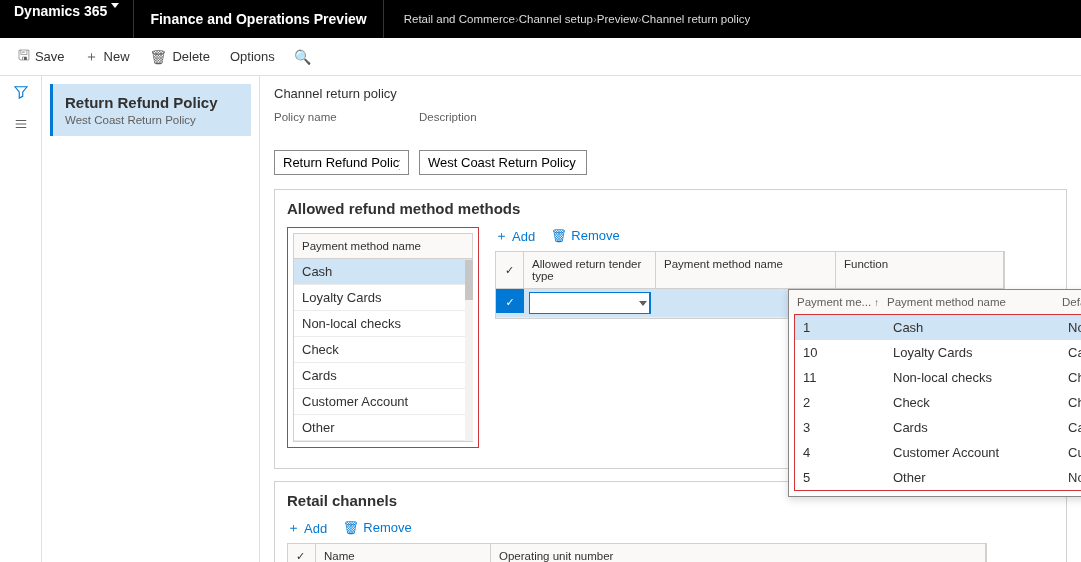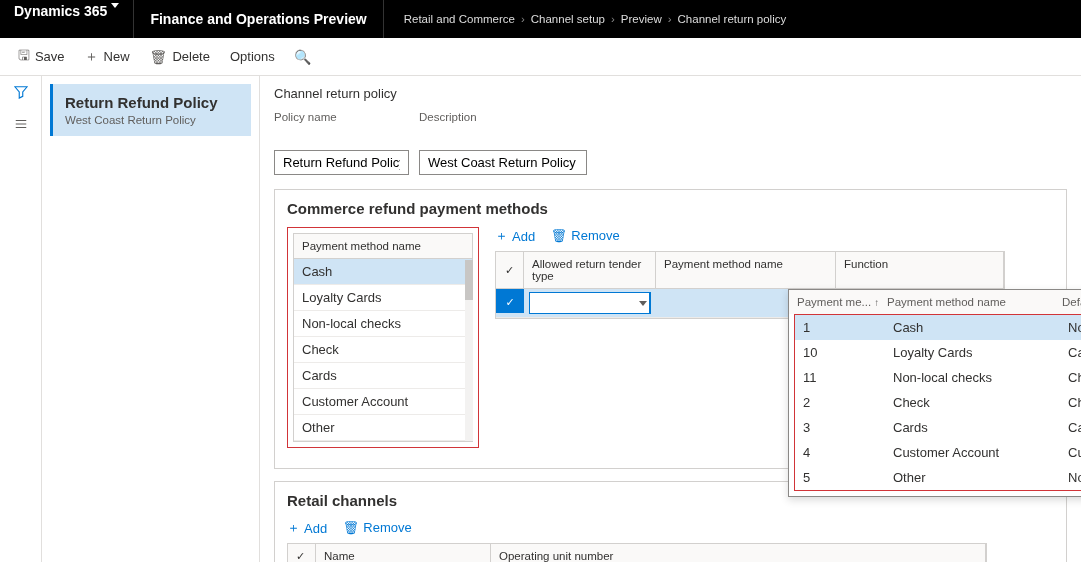--- a/index.html
+++ b/index.html
@@ -2,21 +2,21 @@
 <html><head>
   <meta charset="utf-8">
   <style>
     * { box-sizing: border-box; margin: 0; padding: 0; }
     body { font-family: "Segoe UI", Arial, sans-serif; font-size: 13px; color: #323130; background: #fff; width: 1081px; height: 562px; overflow: hidden; }
     
     
     .topbar { background: #000; color: #fff; height: 38px; display: flex; align-items: center; }
     .topbar-brand { padding: 3px 14px; font-size: 14px; font-weight: 600; display: flex; align-items: flex-start; gap: 4px; height: 100%; border-right: 1px solid #333; }
     .topbar-title { padding: 0 16px; font-size: 14px; font-weight: 600; height: 100%; display: flex; align-items: center; border-right: 1px solid #333; }
-    .breadcrumb { display: flex; align-items: flex-end; padding-left: 20px; font-size: 11.5px; color: #ddd; gap: 6px; }
+    .breadcrumb { display: flex; align-items: flex-end; padding-left: 20px; font-size: 11.5px; color: #ddd; }
     .breadcrumb .sep { color: #888; }
     
     
     .toolbar { height: 38px; border-bottom: 1px solid #e1dfdd; display: flex; align-items: center; padding: 0 10px; gap: 4px; }
     .tool-btn { display: flex; align-items: center; gap: 5px; padding: 4px 8px; background: none; border: none; cursor: pointer; font-size: 13px; color: #323130; }
     .tool-icon { font-size: 14px; color: #605e5c; }
     
     
     .main { display: flex; height: calc(562px - 76px); }
     .rail { width: 42px; border-right: 1px solid #e1dfdd; display: flex; flex-direction: column; align-items: center; }
@@ -162,21 +162,21 @@
         <label class="form-label">Policy name</label>
         <input class="form-input" value="Return Refund Policy" style="">
       </div>
       <div class="form-field">
         <label class="form-label">Description</label>
         <input class="form-input wide" value="West Coast Return Policy" style="">
       </div>
     </div>
 
     <div class="section">
-      <div class="section-title">Commerce refund payment methods</div>
+      <div class="section-title">Allowed refund method methods</div>
       <div class="pm-outer">
 
         <div class="pm-list-box">
           <div class="pm-list">
             <div class="pm-header">Payment method name</div>
             <div class="pm-item selected">Cash</div>
             <div class="pm-item">Loyalty Cards</div>
             <div class="pm-item">Non-local checks</div>
             <div class="pm-item">Check</div>
             <div class="pm-item">Cards</div>

